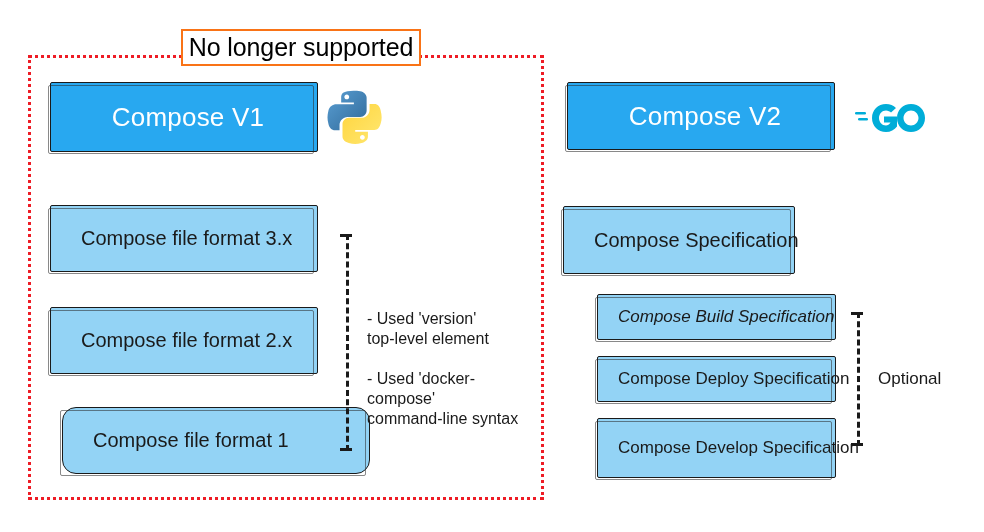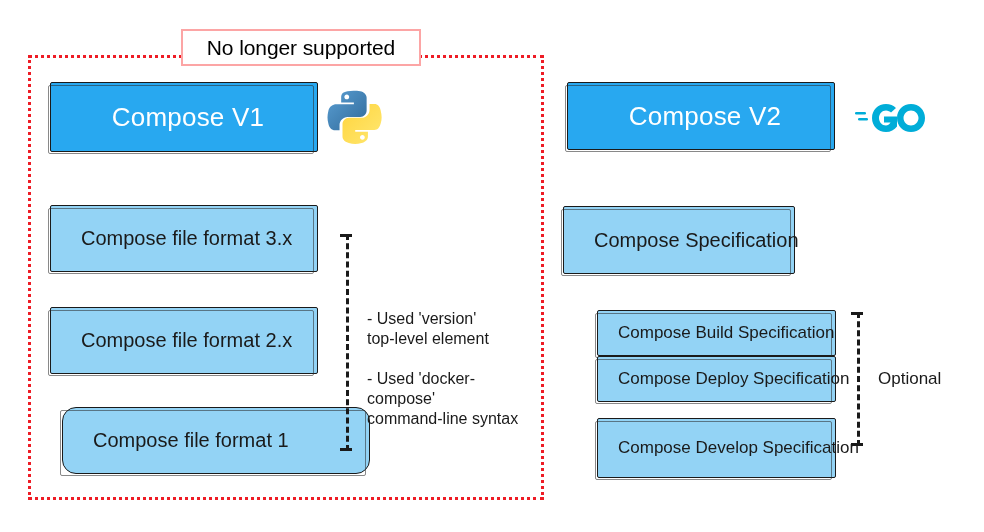--- a/index.html
+++ b/index.html
@@ -31,26 +31,26 @@
     box-sizing: border-box;
     background: transparent;
   }
   .deprecated-label {
     position: absolute;
     left: 181px;
     top: 29px;
     width: 240px;
     height: 37px;
     box-sizing: border-box;
-    border: 2px solid #fca5a5;
+    border: 2px solid #f97316;
     background: #ffffff;
     display: flex;
     align-items: center;
     justify-content: center;
-    font-size: 21px;
+    font-size: 25px;
     color: #000000;
     letter-spacing: -0.1px;
     white-space: nowrap;
   }
 
   
   .node {
     position: absolute;
     box-sizing: border-box;
     display: flex;
@@ -106,21 +106,21 @@
 
   
   #node-compose-v1      { left: 50px;  top: 82px;  width: 268px; height: 70px; }
   #node-format-3x       { left: 50px;  top: 205px; width: 268px; height: 67px; }
   #node-format-2x       { left: 50px;  top: 307px; width: 268px; height: 67px; }
   #node-format-1        { left: 62px;  top: 407px; width: 308px; height: 67px; border-radius: 14px; }
 
   
   #node-compose-v2      { left: 567px; top: 82px;  width: 268px; height: 68px; }
   #node-compose-spec    { left: 563px; top: 206px; width: 232px; height: 68px; }
-  #node-build-spec      { left: 597px; top: 310px; width: 239px; height: 46px; }
+  #node-build-spec      { left: 597px; top: 294px; width: 239px; height: 46px; font-style: italic; }
   #node-deploy-spec     { left: 597px; top: 356px; width: 239px; height: 46px; }
   #node-develop-spec    { left: 597px; top: 418px; width: 239px; height: 60px; align-items: center; }
 
   
   .bracket {
     position: absolute;
   }
   .bracket .stem {
     position: absolute;
     left: 6px;

